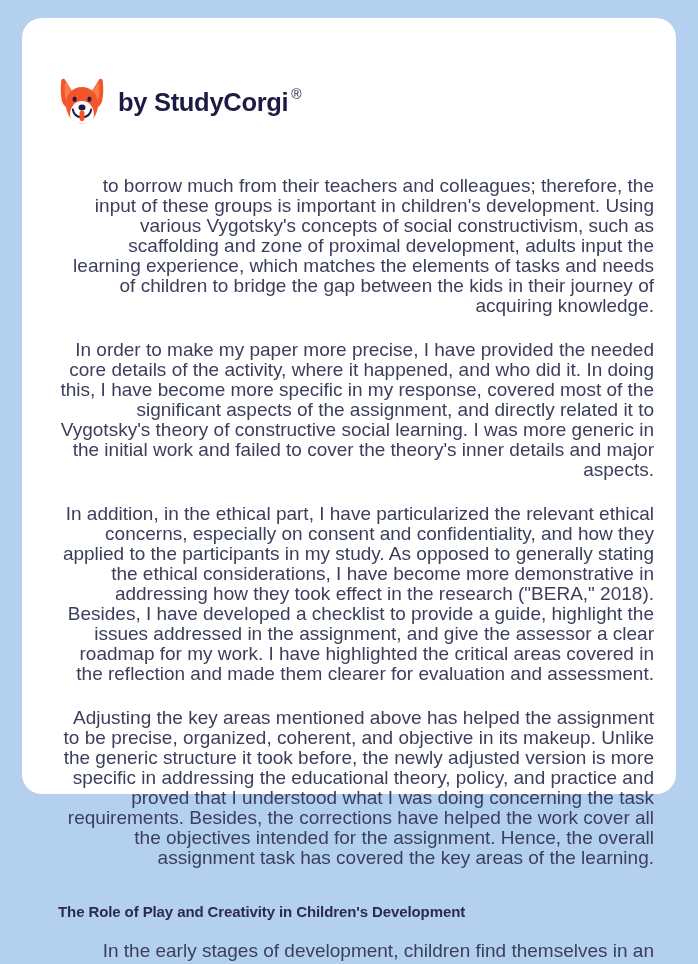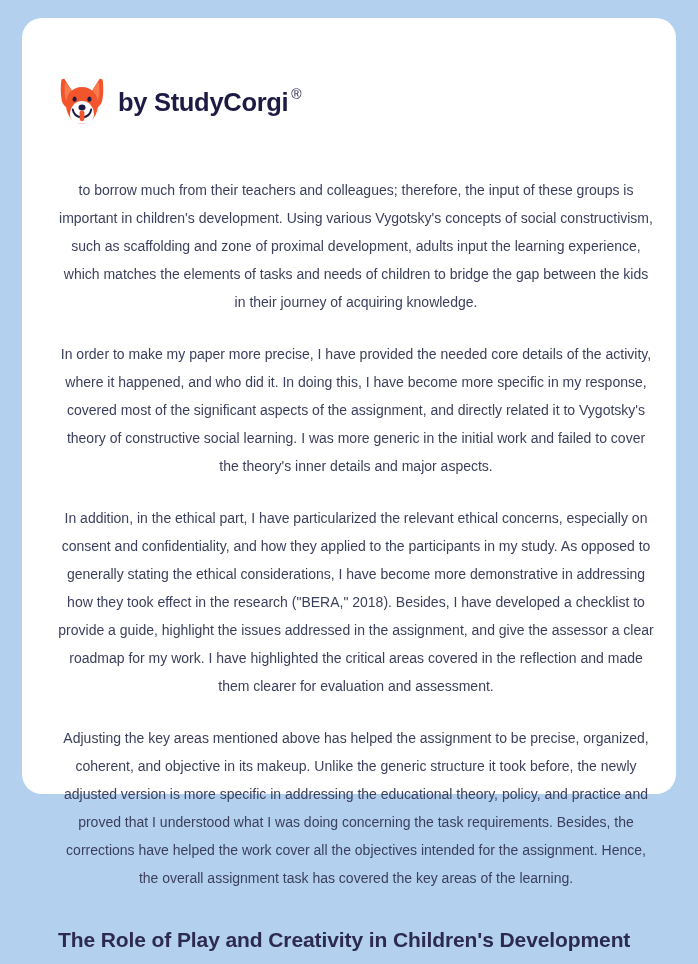--- a/index.html
+++ b/index.html
@@ -84,28 +84,28 @@
     margin-top: 3px;
     word-break: break-word;
   }
   .doc-body {
     position: absolute;
     left: 36px;
     top: 158px;
     width: 596px;
   }
   .doc-paragraph {
-    font-size: 14px;
-    line-height: 28px;
+    font-size: 19px;
+    line-height: 20px;
     color: #3b3f5c;
     margin: 0 0 24px 0;
-    text-align: center;
+    text-align: right;
   }
   .doc-section-heading {
-    font-size: 21px;
+    font-size: 15px;
     font-weight: bold;
     color: #2c2a4f;
     margin: 34px 0 19px 0;
     line-height: 1.3;
     letter-spacing: -0.1px;
   }
 </style>
 </head>
 <body>
 

